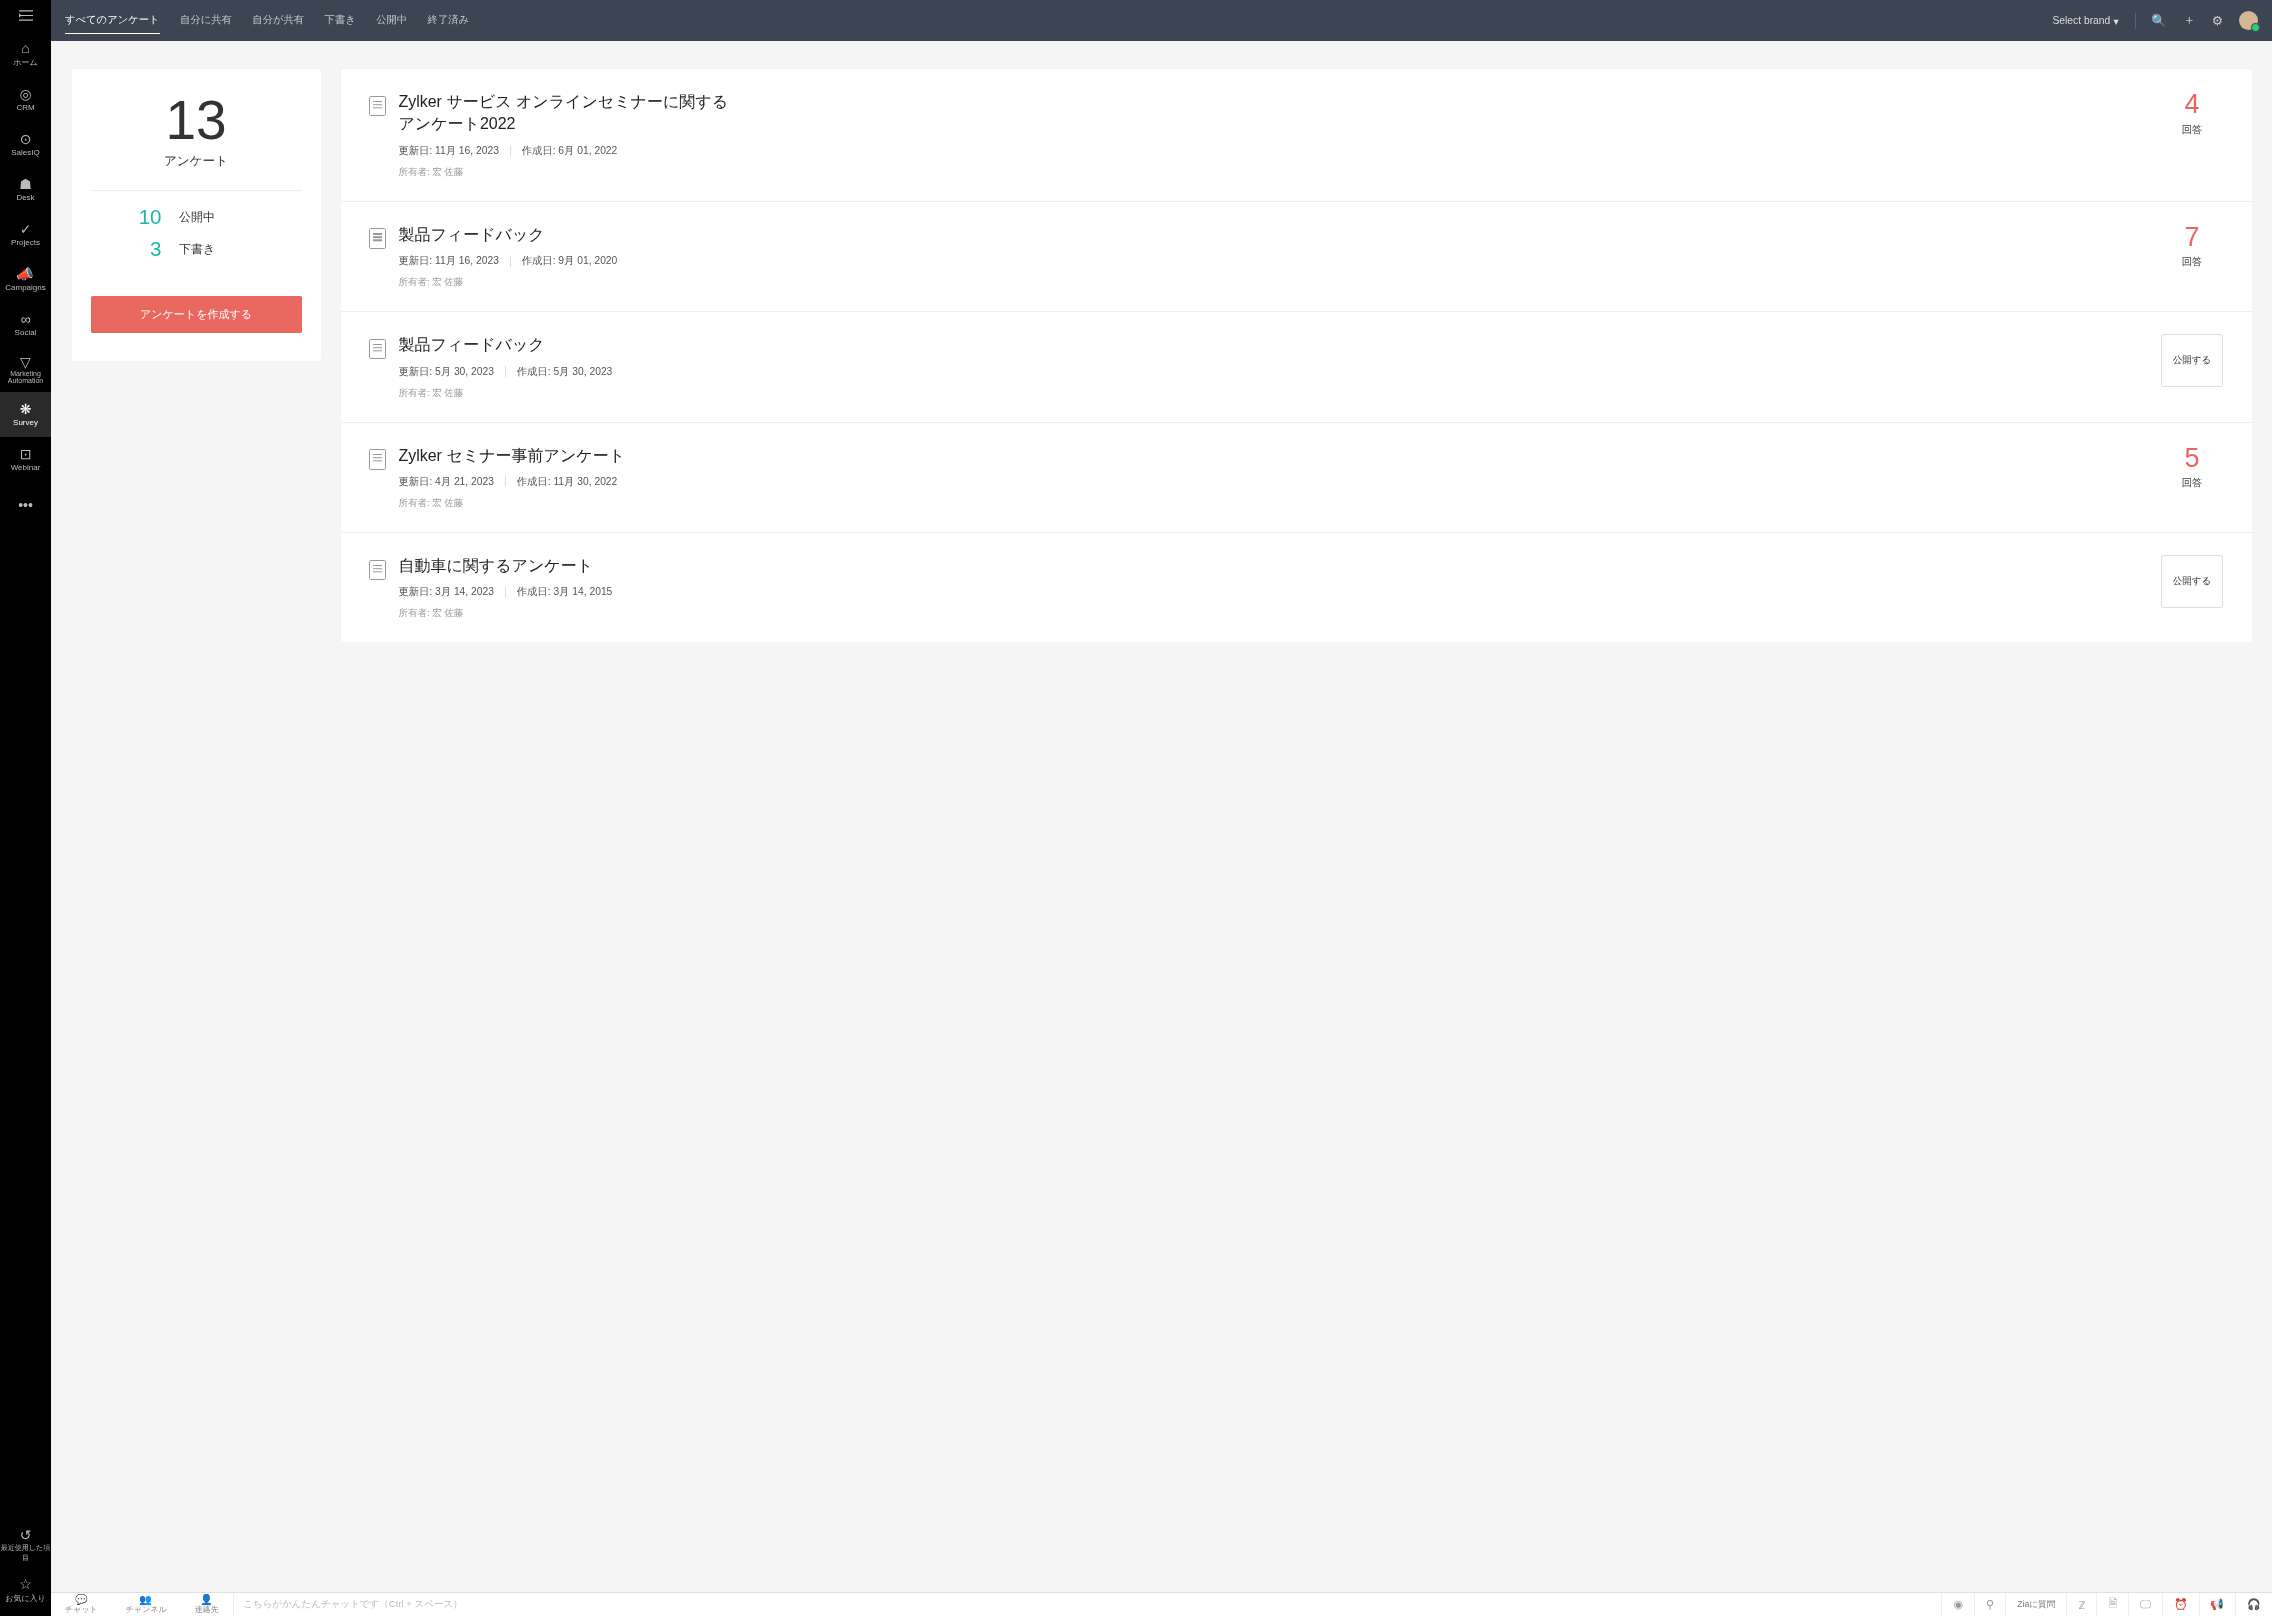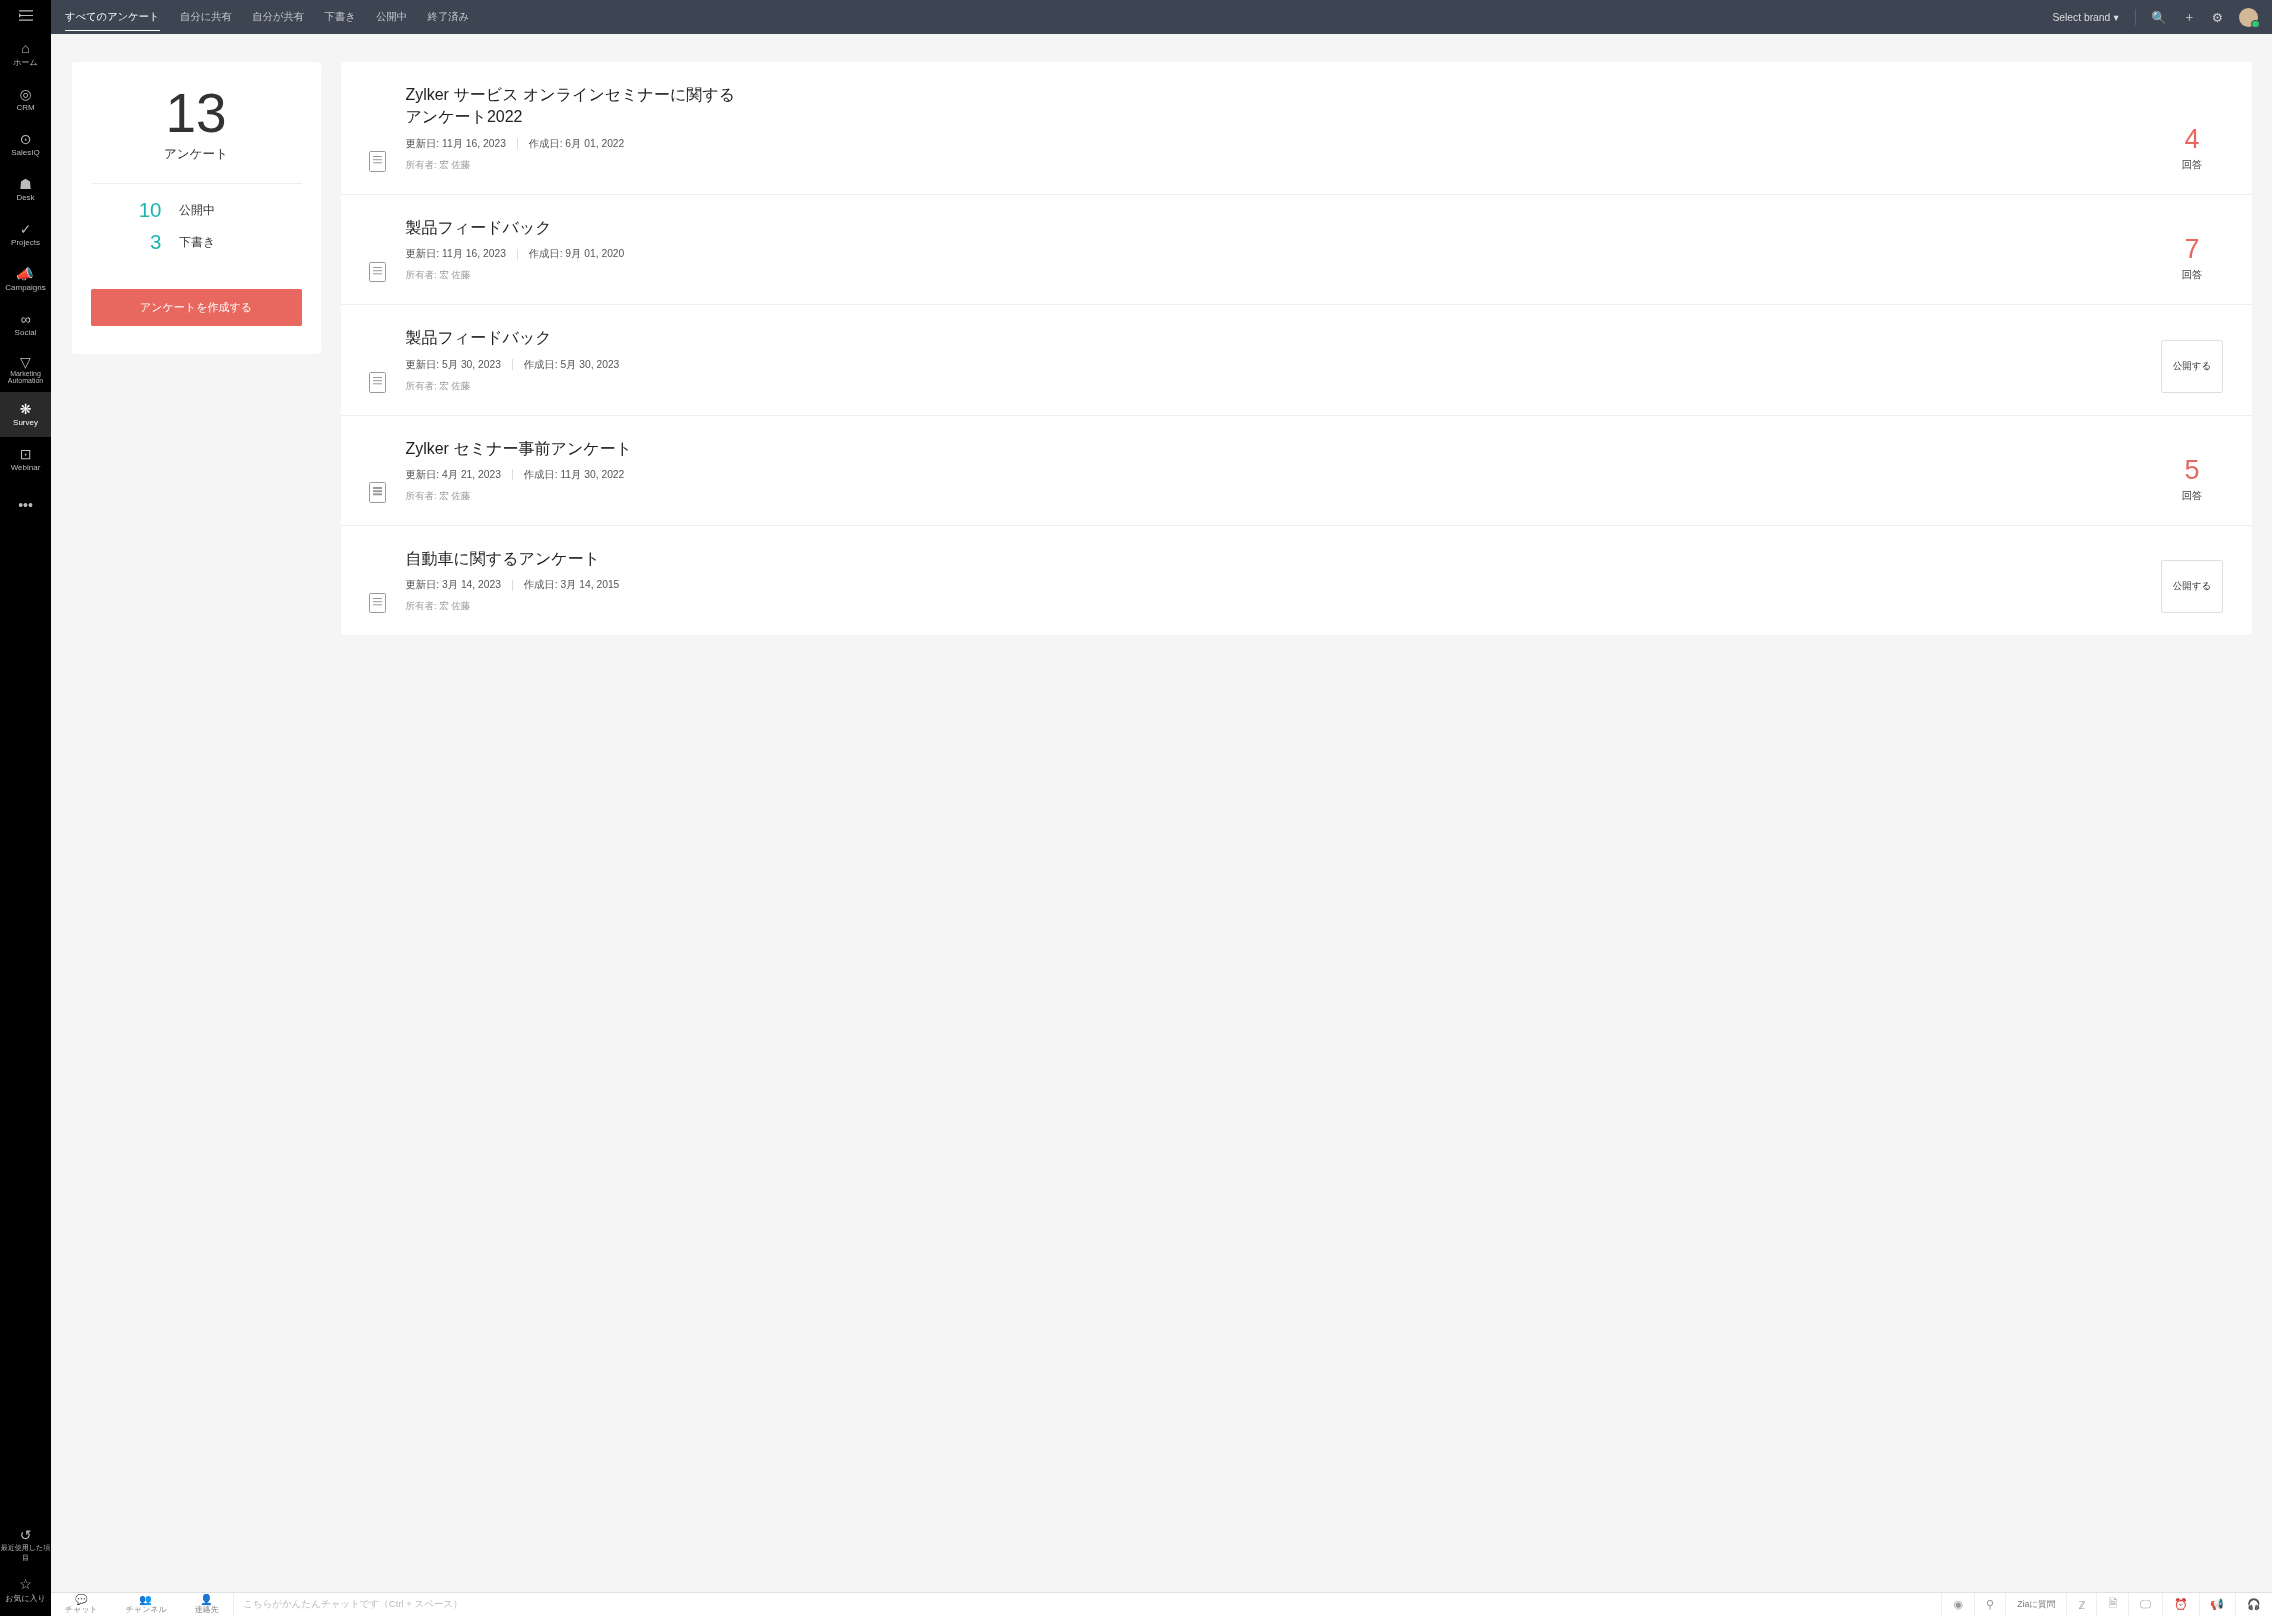--- a/index.html
+++ b/index.html
@@ -12,21 +12,21 @@
 .sidebar .nav { flex:1; display:flex; flex-direction:column; align-items:center; width:100%; }
 .sidebar .item { display:flex; flex-direction:column; align-items:center; justify-content:center; height:45px; width:100%; cursor:pointer; text-align:center; gap:1.6px; }
 .sidebar .item.active { background:#2a2a2a; color:#fff; }
 .sidebar .item .ico { font-size:14px; line-height:1; }
 .sidebar .bottom { display:flex; flex-direction:column; align-items:center; width:100%; padding-bottom:3.2px; }
 
 
 .main { flex:1; display:flex; flex-direction:column; min-width:0; }
 
 
-.topbar { height:34px; background:#3d4552; color:#ddd; display:flex; align-items:center; padding:0 14px; font-size:10.3px; gap:30px; }
+.topbar { height:41px; background:#3d4552; color:#ddd; display:flex; align-items:center; padding:0 14px; font-size:10.3px; gap:30px; }
 .topbar .tabs { display:flex; gap:20.5px; }
 .topbar .tab { cursor:pointer; padding:6.3px 0; color:#c5c8cd; }
 .topbar .tab.active { color:#fff; border-bottom:1.6px solid #fff; }
 .topbar .spacer { flex:1; }
 .topbar .right { display:flex; align-items:center; gap:16px; }
 .topbar .brand { cursor:pointer; display:flex; align-items:center; gap:3.2px; }
 .topbar .vdiv { width:0.8px; height:16px; background:#5a626e; }
 .topbar .ico { cursor:pointer; font-size:12.6px; color:#ccc; }
 .avatar { width:19px; height:19px; border-radius:50%; background:#d4b896; position:relative; cursor:pointer; }
 .avatar::after { content:''; position:absolute; right:-1.6px; bottom:-1.6px; width:6.3px; height:6.3px; border-radius:50%; background:#2ecc71; border:0.8px solid #3d4552; }
@@ -39,21 +39,21 @@
 .summary .big { font-size:55px; color:#333; font-weight:400; line-height:1; }
 .summary .biglabel { font-size:12.6px; color:#333; margin-top:4.7px; }
 .summary hr { border:none; border-top:0.8px solid #eee; margin:20.5px 0 14px; }
 .summary .statrow { display:flex; align-items:center; gap:17.4px; margin:8px 0; }
 .summary .statnum { font-size:20.5px; color:#1fb5ac; width:71px; text-align:right; font-weight:400; }
 .summary .statlabel { font-size:12px; color:#333; text-align:left; }
 .summary .create { margin-top:27px; width:100%; padding:11px; background:#e8685f; color:#fff; border:none; font-size:11px; cursor:pointer; border-radius:1.6px; }
 
 
 .list { flex:1; background:#fff; border-radius:3.2px; }
-.row { display:flex; padding:22px 28px; border-bottom:0.8px solid #eee; align-items:flex-end; gap:19px; }
+.row { display:flex; padding:22px 28px; border-bottom:0.8px solid #eee; align-items:flex-start; gap:12px; }
 .row:last-child { border-bottom:none; }
 .row .docico { width:17.4px; height:20.5px; border:1.2px solid #999; border-radius:1.6px; flex-shrink:0; margin-top:4.7px; position:relative; }
 .row .docico::before { content:''; position:absolute; left:3.2px; top:4px; right:3.2px; height:1.2px; background:#999; box-shadow:0 3.2px 0 #999,0 6.3px 0 #999; }
 .row .info { flex:1; min-width:0; }
 .row .title { font-size:16px; color:#222; line-height:1.4; margin-bottom:8px; max-width:331px; cursor:pointer; }
 .row .meta { font-size:10.3px; color:#555; display:flex; gap:11px; align-items:center; }
 .row .meta .mdiv { width:0.8px; height:11px; background:#ddd; }
 .row .owner { font-size:9.5px; color:#999; margin-top:8px; }
 .row .right { display:flex; flex-direction:column; align-items:center; justify-content:center; min-width:63px; }
 .row .count { font-size:27px; color:#e8685f; font-weight:300; line-height:1; }

